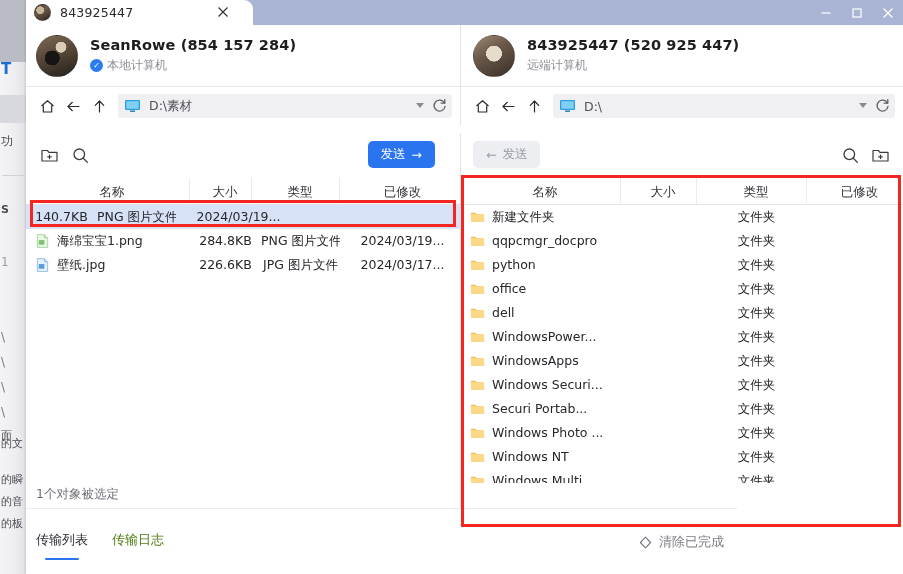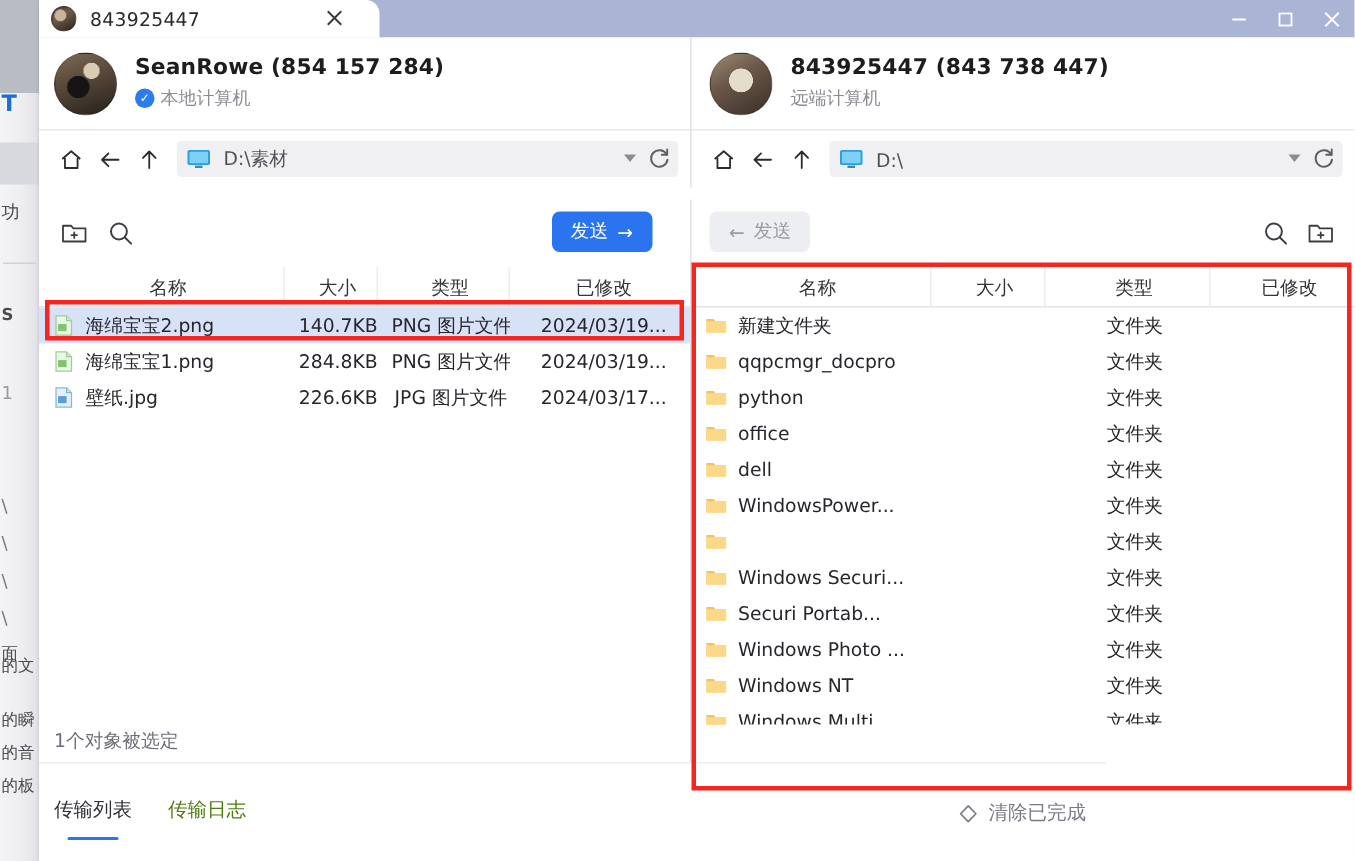--- a/index.html
+++ b/index.html
@@ -306,21 +306,21 @@
         <div class="peer-name">SeanRowe (854 157 284)</div>
         <div class="peer-sub">
           <span class="verify-badge">✓</span>
           <span>本地计算机</span>
         </div>
       </div>
     </div>
     <div class="peer right">
       <div class="avatar cat2"></div>
       <div class="peer-texts">
-        <div class="peer-name">843925447 (843 738 447)</div>
+        <div class="peer-name">843925447 (520 925 447)</div>
         <div class="peer-sub">
           <span>远端计算机</span>
         </div>
       </div>
     </div>
   </div>
 
   <div class="addrrow">
 
     <div class="addrcell left">
@@ -433,28 +433,20 @@
 
     <div class="pane left">
       <div class="colhead" id="left-colhead">
           <div class="cell" style="width: 164px;">名称</div>
           <div class="cell" style="width: 62px;">大小</div>
           <div class="cell" style="width: 88px;">类型</div>
           <div class="cell" style="width: 116px;">已修改</div>
         </div>
       <div class="rows" id="left-rows">
           <div class="row sel">
-            <div class="c name" style="width: 164px;">
-              <svg class="ficon" viewBox="0 0 16 16">
-                <path d="M2.5 1.2 H10 L13.5 4.6 V14.8 H2.5 Z" fill="#eaf6e6" stroke="#9dcf94" stroke-width="0.9"></path>
-                <path d="M10 1.2 V4.6 H13.5" fill="#cfe9c8" stroke="#9dcf94" stroke-width="0.9"></path>
-                <rect x="4" y="7" width="6" height="5" fill="#7fc270"></rect>
-              </svg>
-              <span>海绵宝宝2.png</span>
-            </div>
             <div class="c" style="width: 62px;">140.7KB</div>
             <div class="c" style="width: 88px;">PNG 图片文件</div>
             <div class="c" style="width: 116px;">2024/03/19...</div>
           </div>
           <div class="row">
             <div class="c name" style="width: 164px;">
               <svg class="ficon" viewBox="0 0 16 16">
                 <path d="M2.5 1.2 H10 L13.5 4.6 V14.8 H2.5 Z" fill="#eaf6e6" stroke="#9dcf94" stroke-width="0.9"></path>
                 <path d="M10 1.2 V4.6 H13.5" fill="#cfe9c8" stroke="#9dcf94" stroke-width="0.9"></path>
                 <rect x="4" y="7" width="6" height="5" fill="#7fc270"></rect>
@@ -561,20 +553,21 @@
             <div class="c" style="width: 76px;"></div>
             <div class="c" style="width: 110px;">文件夹</div>
             <div class="c" style="width: 96px;"></div>
           </div>
           <div class="row">
             <div class="c name" style="width: 160px;">
               <svg class="ficon" viewBox="0 0 16 16">
                 <path d="M1 3.4 H6.2 L7.6 5 H15 V13 H1 Z" fill="#f3c35c"></path>
                 <path d="M1 5 H15 V13 H1 Z" fill="#fcd989"></path>
               </svg>
+              <span>WindowsApps</span>
             </div>
             <div class="c" style="width: 76px;"></div>
             <div class="c" style="width: 110px;">文件夹</div>
             <div class="c" style="width: 96px;"></div>
           </div>
           <div class="row">
             <div class="c name" style="width: 160px;">
               <svg class="ficon" viewBox="0 0 16 16">
                 <path d="M1 3.4 H6.2 L7.6 5 H15 V13 H1 Z" fill="#f3c35c"></path>
                 <path d="M1 5 H15 V13 H1 Z" fill="#fcd989"></path>

